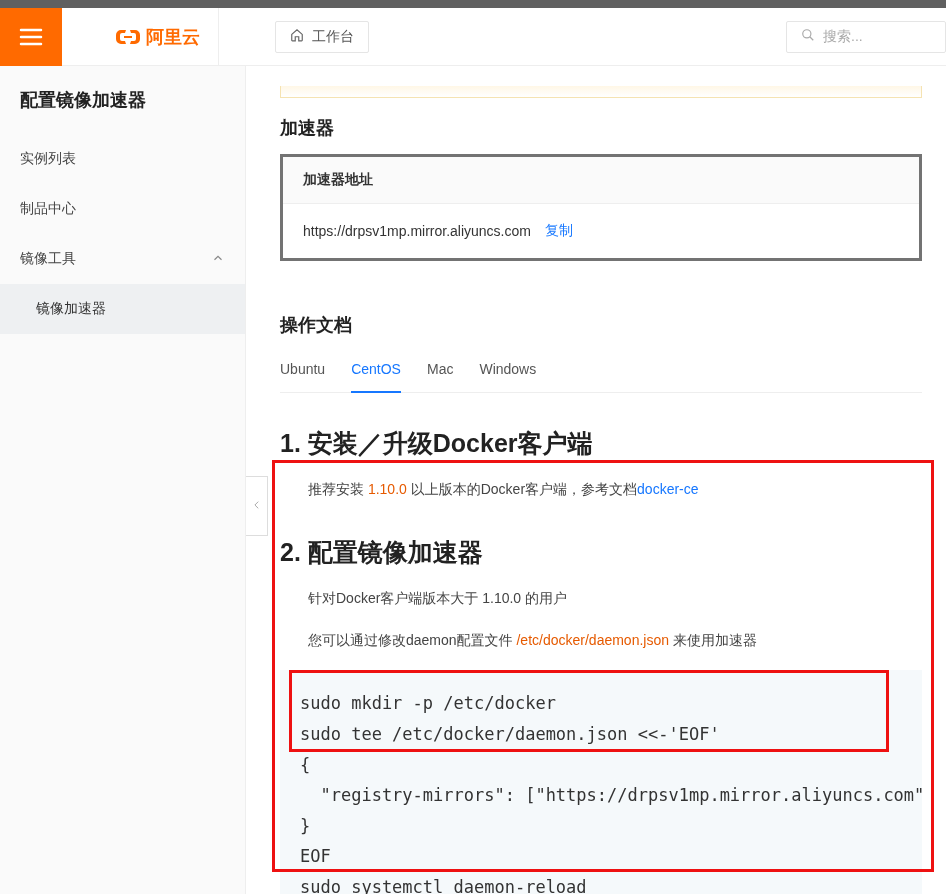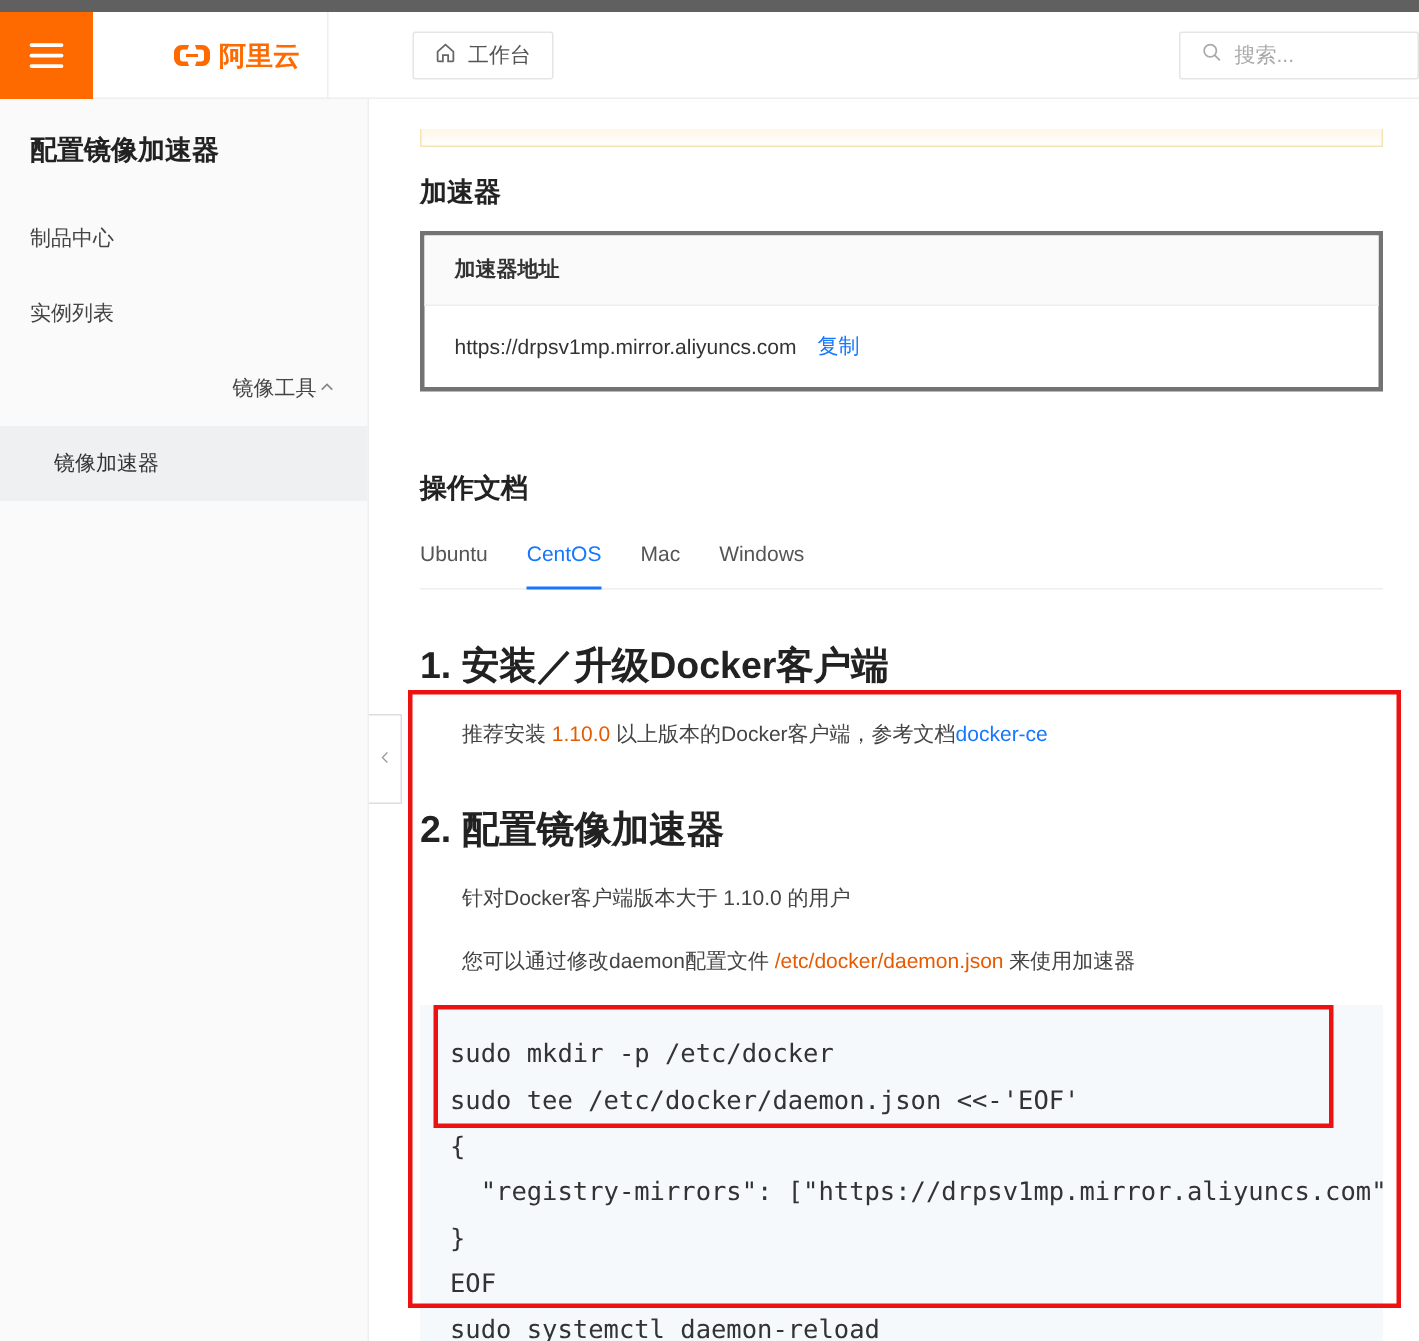--- a/index.html
+++ b/index.html
@@ -9,21 +9,21 @@
   .hamburger { width:62px; height:58px; background:#ff6a00; display:flex; align-items:center; justify-content:center; }
   .hamburger svg { stroke:#fff; }
   .brand { display:flex; align-items:center; padding:0 18px 0 14px; border-right:1px solid #eee; height:58px; color:#ff6a00; font-weight:600; font-size:18px; gap:6px; }
   .brand .logo { display:inline-flex; align-items:center; }
   .workbench { margin-left:16px; display:flex; align-items:center; gap:8px; border:1px solid #e5e5e5; height:32px; padding:0 14px; color:#555; border-radius:2px; }
   .search { margin-left:auto; display:flex; align-items:center; gap:8px; border:1px solid #e5e5e5; height:32px; padding:0 14px; color:#aaa; width:160px; border-radius:2px; margin-right:0; }
   .layout { display:flex; }
   .sidebar { width:246px; background:#fafafa; border-right:1px solid #eee; min-height:828px; }
   .sb-title { font-size:18px; font-weight:600; padding:22px 20px; color:#222; }
   .sb-item { padding:16px 20px; color:#444; }
-  .sb-item.group { display:flex; align-items:center; justify-content:flex-end; }
+  .sb-item.group { display:flex; align-items:center; justify-content:space-between; }
   .chev { color:#888; }
   .sb-sub { padding:16px 20px 16px 36px; background:#eef0f2; color:#333; }
   .main { flex:1; padding:20px 24px 30px 34px; position:relative; min-width:0; }
   .banner-strip { height:12px; background:linear-gradient(#fff7e6,#fff); border:1px solid #f5e3b2; border-top:none; margin:0 0 18px 0; }
   h3.sec { font-size:18px; font-weight:700; margin-bottom:14px; color:#222; }
   .accel-card { border:3px solid #737373; }
   .ac-head { padding:14px 20px; background:#fafafa; border-bottom:1px solid #eee; font-weight:600; color:#333; }
   .ac-body { padding:18px 20px; display:flex; align-items:center; gap:14px; }
   .ac-url { color:#333; }
   .link { color:#1677ff; }
@@ -79,22 +79,22 @@
         </svg>
     </span>
 
     <span>搜索...</span>
   </div>
 </div>
 
 <div class="layout">
   <div class="sidebar">
     <div class="sb-title">配置镜像加速器</div>
+    <div class="sb-item"><span>实例列表</span></div>
     <div class="sb-item"><span>制品中心</span></div>
-    <div class="sb-item"><span>实例列表</span></div>
     <div class="sb-item group">
       <span>镜像工具</span>
       <span class="chev">
         <svg width="14" height="14" viewBox="0 0 24 24" fill="none" stroke="#888" stroke-width="2">
             <polyline points="6 15 12 9 18 15"></polyline>
           </svg>
       </span>
     </div>
     <div class="sb-sub"><span>镜像加速器</span></div>
   </div>

